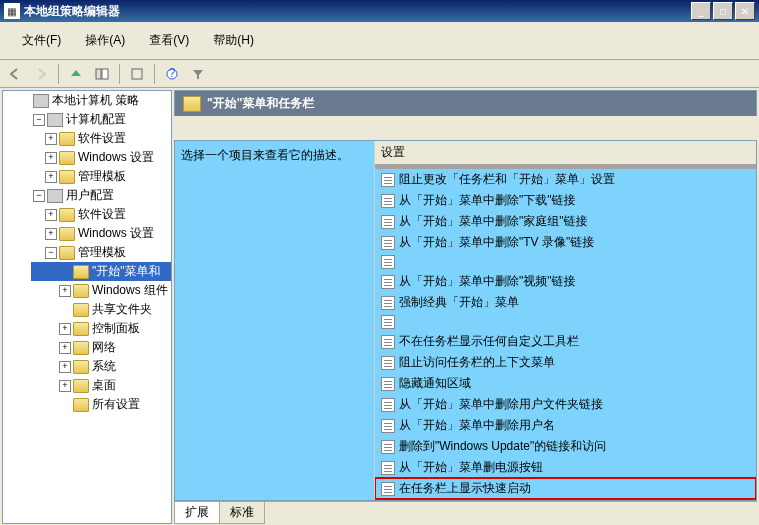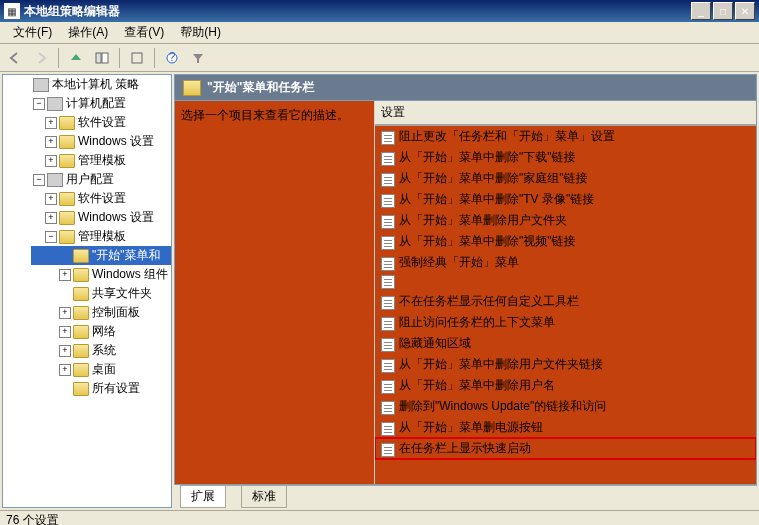--- a/index.html
+++ b/index.html
@@ -4,21 +4,21 @@
 <style>
 * { margin: 0; padding: 0; box-sizing: border-box; font-family: "Microsoft YaHei", SimSun, sans-serif; font-size: 12px; }
 body { background: #ece9d8; width: 759px; height: 525px; overflow: hidden; }
 
 .titlebar { background: linear-gradient(#0a246a, #3a6ea5); color: #fff; height: 22px; display: flex; align-items: center; padding: 0 4px; }
 .titlebar .icon { width: 16px; height: 16px; background: #fff; margin-right: 4px; display: flex; align-items: center; justify-content: center; font-size: 10px; color: #333; }
 .titlebar .title { flex: 1; font-weight: bold; }
 .titlebar .win-btns { display: flex; gap: 2px; }
 .titlebar .win-btn { width: 20px; height: 18px; background: #d4d0c8; border: 1px solid #fff; border-right-color: #404040; border-bottom-color: #404040; display: flex; align-items: center; justify-content: center; font-size: 10px; cursor: pointer; }
 
-.menubar { background: #ece9d8; height: 22px; display: flex; align-items: center; padding: 0 5px; gap: 0; border-bottom: 1px solid #aca899; }
+.menubar { background: #ece9d8; height: 38px; display: flex; align-items: center; padding: 0 14px; gap: 8px; border-bottom: 1px solid #aca899; }
 .menubar .menu-item { padding: 2px 8px; cursor: pointer; }
 
 .toolbar { background: #ece9d8; height: 28px; display: flex; align-items: center; padding: 0 4px; gap: 4px; border-bottom: 1px solid #aca899; }
 .toolbar .tool-btn { width: 22px; height: 22px; display: flex; align-items: center; justify-content: center; border: 1px solid transparent; cursor: pointer; }
 .toolbar .sep { width: 1px; height: 20px; background: #aca899; margin: 0 2px; }
 
 .main { display: flex; height: 438px; }
 
 .tree-panel { width: 170px; background: #fff; border: 1px solid #7f9db9; overflow: auto; margin: 2px; padding-left: 28px; }
 .tree-node { display: flex; align-items: center; padding: 1px 0; cursor: pointer; white-space: nowrap; }
@@ -29,30 +29,30 @@
 .folder-icon { background: linear-gradient(#f8e7a0, #e6c64e); border: 1px solid #b89b30; border-radius: 1px; }
 .comp-icon { background: #d0d0d0; border: 1px solid #888; }
 .indent-0 { padding-left: 2px; }
 .indent-1 { padding-left: 14px; }
 .indent-2 { padding-left: 28px; }
 
 .right-panel { flex: 1; display: flex; flex-direction: column; margin: 2px 2px 2px 0; }
 .header-band { background: #6b7b8f; color: #fff; padding: 4px 8px; font-weight: bold; display: flex; align-items: center; gap: 6px; border: 1px solid #7f9db9; border-bottom: none; }
 .header-band .hicon { width: 18px; height: 16px; background: linear-gradient(#f8e7a0, #e6c64e); border: 1px solid #b89b30; }
 
-.content-split { flex: 1; display: flex; border: 1px solid #7f9db9; background: #c2410c; overflow: hidden; }
+.content-split { flex: 1; display: flex; border: 1px solid #7f9db9; background: #7dd3fc; overflow: hidden; margin-top: 24px; }
 .desc-pane { width: 200px; padding: 6px; border-right: 1px solid #d0d0d0; }
 .list-pane { flex: 1; overflow: auto; }
-.list-header { background: #ece9d8; border-bottom: 2px solid #a3a3a3; padding: 3px 6px; position: sticky; top: 0; }
-.list-item { display: flex; align-items: flex-end; padding: 2px 6px; cursor: pointer; white-space: nowrap; }
+.list-header { background: #ece9d8; border-bottom: 5px solid #a3a3a3; padding: 3px 6px; position: sticky; top: 0; }
+.list-item { display: flex; align-items: center; padding: 2px 6px; cursor: pointer; white-space: nowrap; }
 .list-item.highlighted { outline: 2px solid #d00; outline-offset: -1px; }
 .list-icon { width: 14px; height: 14px; margin-right: 4px; display: inline-block; background: #fff; border: 1px solid #888; position: relative; }
 .list-icon::after { content: ""; position: absolute; left: 2px; right: 2px; top: 3px; height: 1px; background: #888; box-shadow: 0 3px 0 #888, 0 6px 0 #888; }
 
-.tabs { display: flex; gap: 16px; border-top: 1px solid #aca899; background: #ece9d8; margin-left: 6px; }
+.tabs { display: flex; gap: 0; border-top: 1px solid #aca899; background: #ece9d8; }
 .tab { padding: 2px 10px; border: 1px solid #aca899; border-top: none; background: #fff; cursor: pointer; margin-right: -1px; }
 .tab.inactive { background: #ece9d8; }
 
 .statusbar { height: 18px; background: #ece9d8; border-top: 1px solid #aca899; padding: 1px 6px; font-size: 11px; }
 
 svg { display: block; }
 </style>
 </head>
 <body>
 
@@ -227,21 +227,20 @@
             <div class="list-item">
               <span class="list-icon"></span>
               <span>从「开始」菜单中删除"家庭组"链接</span>
             </div>
             <div class="list-item">
               <span class="list-icon"></span>
               <span>从「开始」菜单中删除"TV 录像"链接</span>
             </div>
             <div class="list-item">
               <span class="list-icon"></span>
-              <span>从「开始」菜单删除用户文件夹</span>
             </div>
             <div class="list-item">
               <span class="list-icon"></span>
               <span>从「开始」菜单中删除"视频"链接</span>
             </div>
             <div class="list-item">
               <span class="list-icon"></span>
               <span>强制经典「开始」菜单</span>
             </div>
             <div class="list-item">

